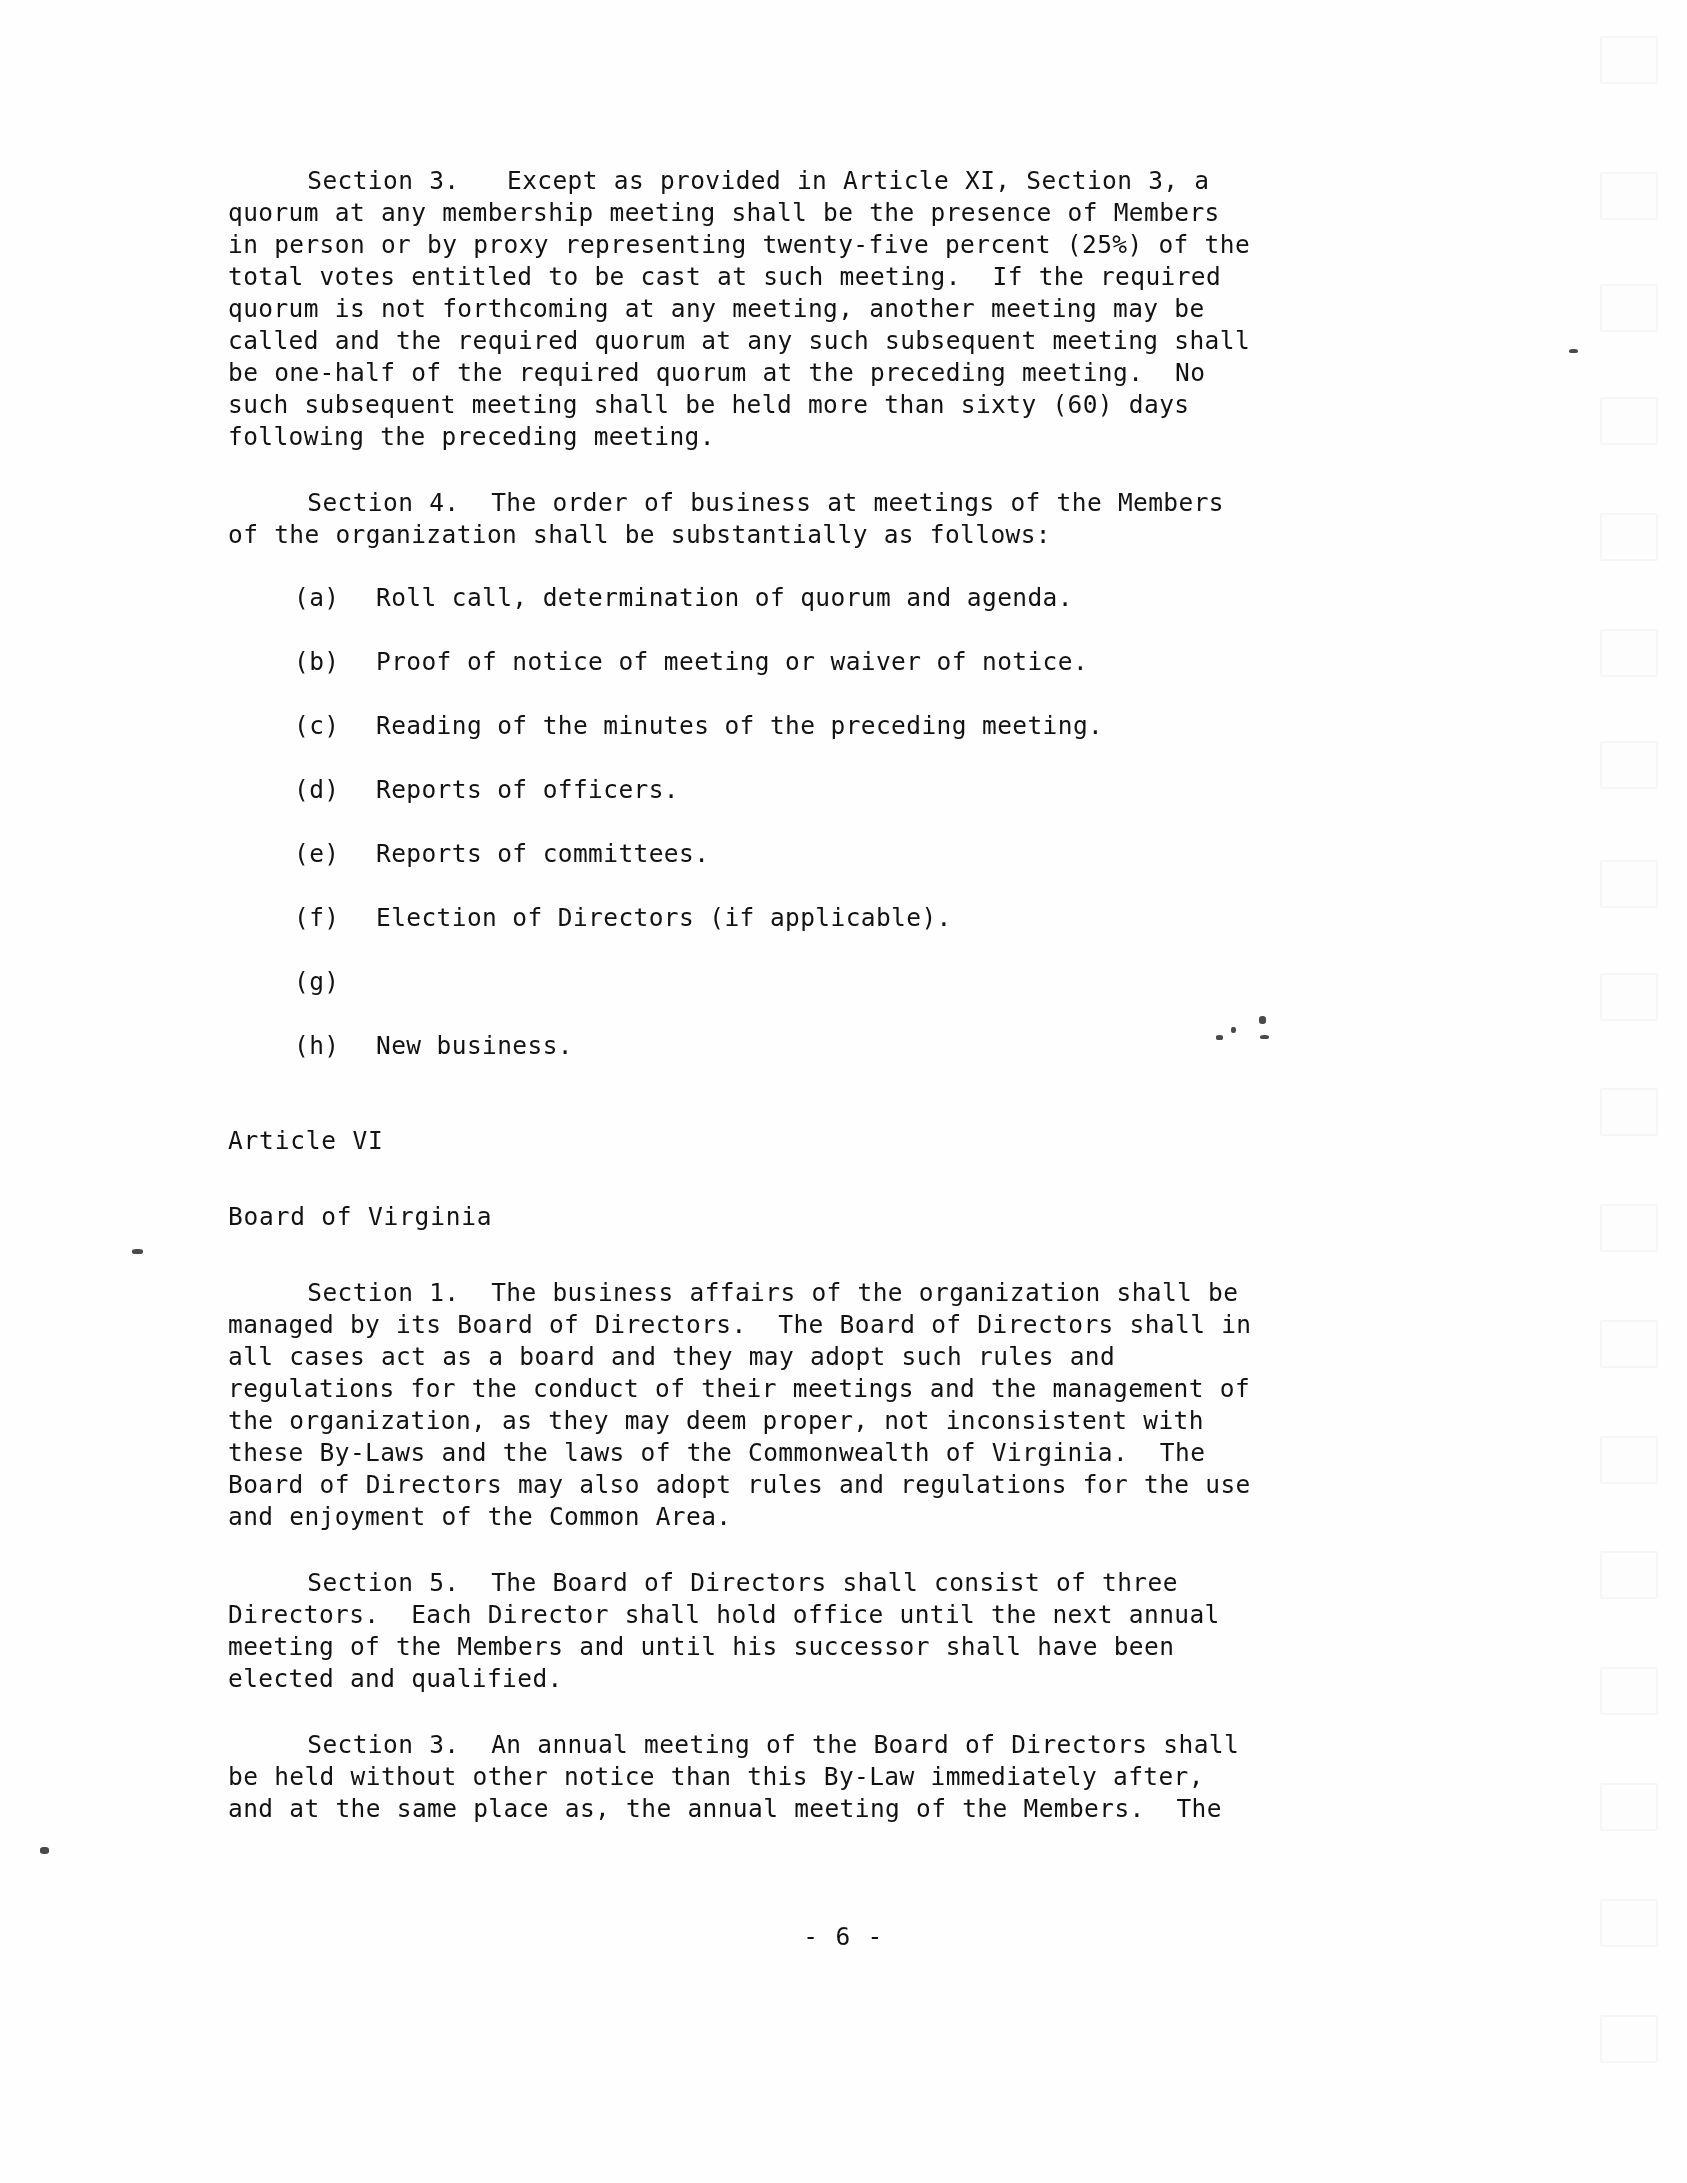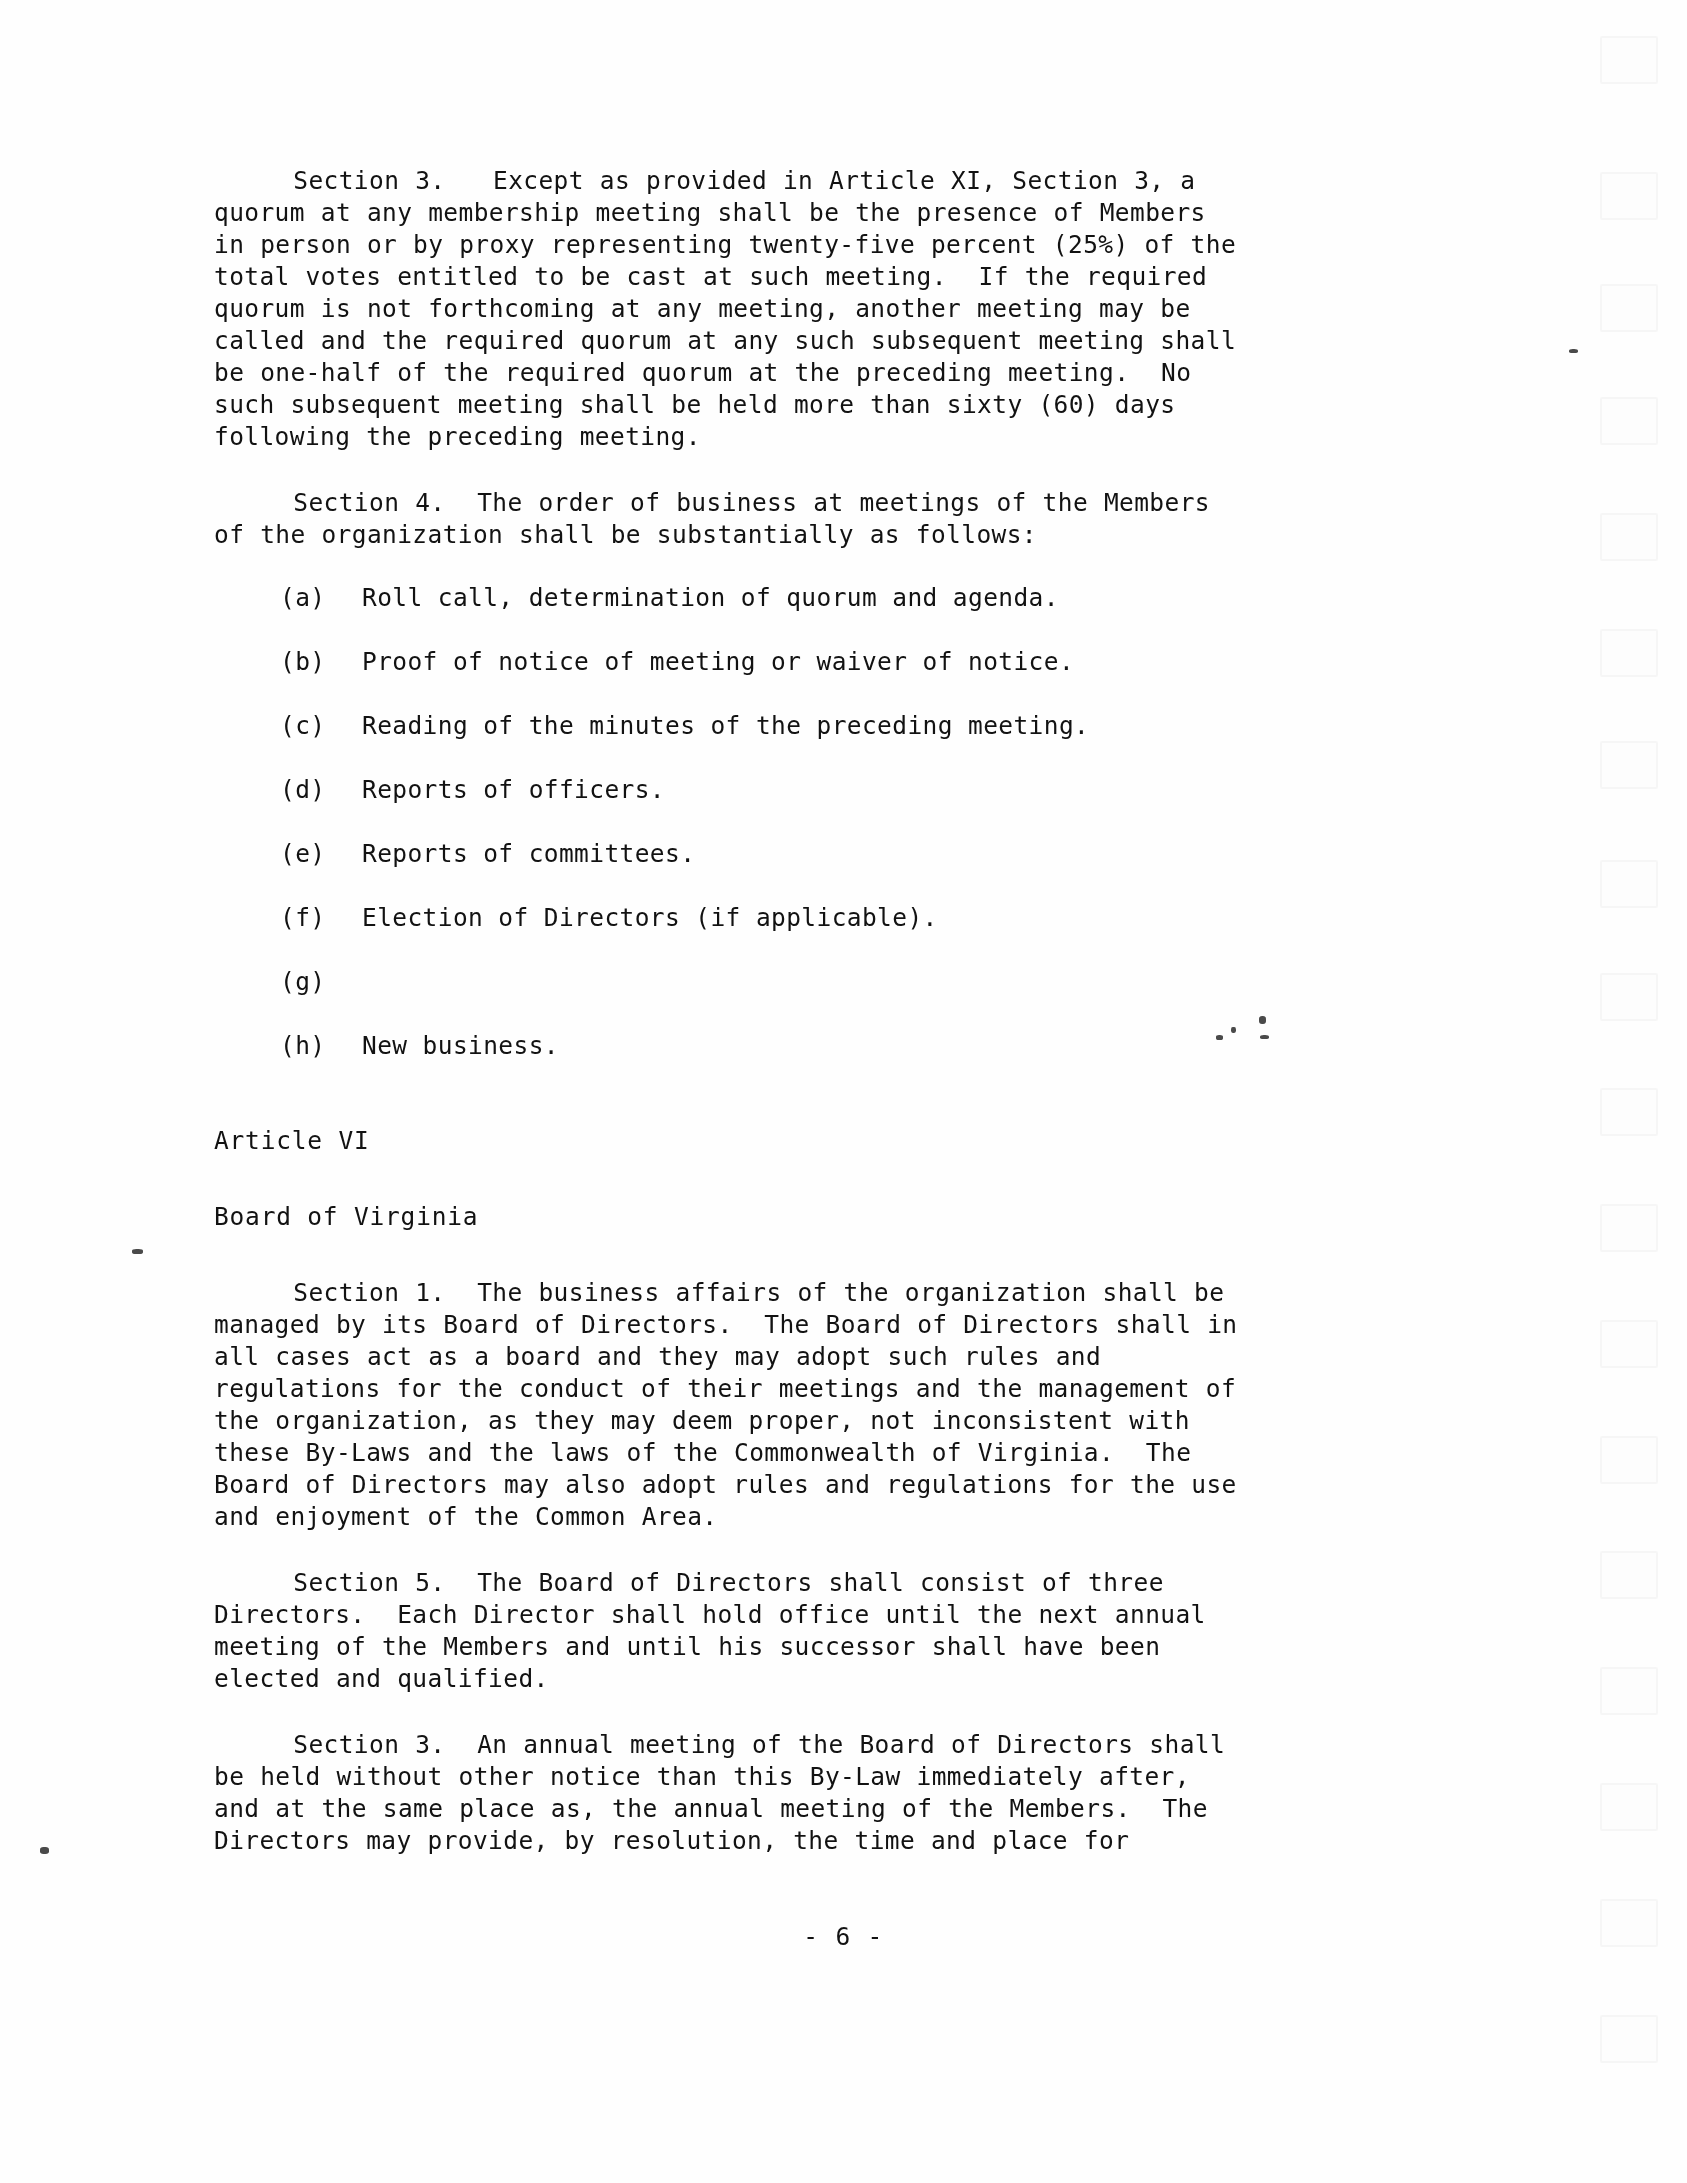--- a/index.html
+++ b/index.html
@@ -14,21 +14,21 @@
     height: 2183px;
     background: #fefefe;
     overflow: hidden;
     font-family: "DejaVu Sans Mono", "Liberation Mono", monospace;
     color: #121212;
   }
 
   
   .body-col {
     position: absolute;
-    left: 214px;
+    left: 228px;
     top: 165px;
     width: 1307px;
   }
 
   .para {
     font-size: 24.5px;
     line-height: 32px;
     letter-spacing: 0.4px;
     text-align: justify;
     text-align-last: left;
@@ -204,21 +204,20 @@
       <span class="ln">meeting of the Members and until his successor shall have been</span>
       <span class="ln">elected and qualified.</span>
     </div>
 
     <div class="spacer-md"></div>
 
     <div class="para">
       <span class="ln">     Section 3.  An annual meeting of the Board of Directors shall</span>
       <span class="ln">be held without other notice than this By-Law immediately after,</span>
       <span class="ln">and at the same place as, the annual meeting of the Members.  The</span>
-      <span class="ln">Directors may provide, by resolution, the time and place for</span>
     </div>
 
   </div>
 
   <div class="page-number">- 6 -</div>
 
   <div class="artifact-col">
       <div class="artifact" style="top: 36px;"></div>
       <div class="artifact" style="top: 172px;"></div>
       <div class="artifact" style="top: 284px;"></div>

